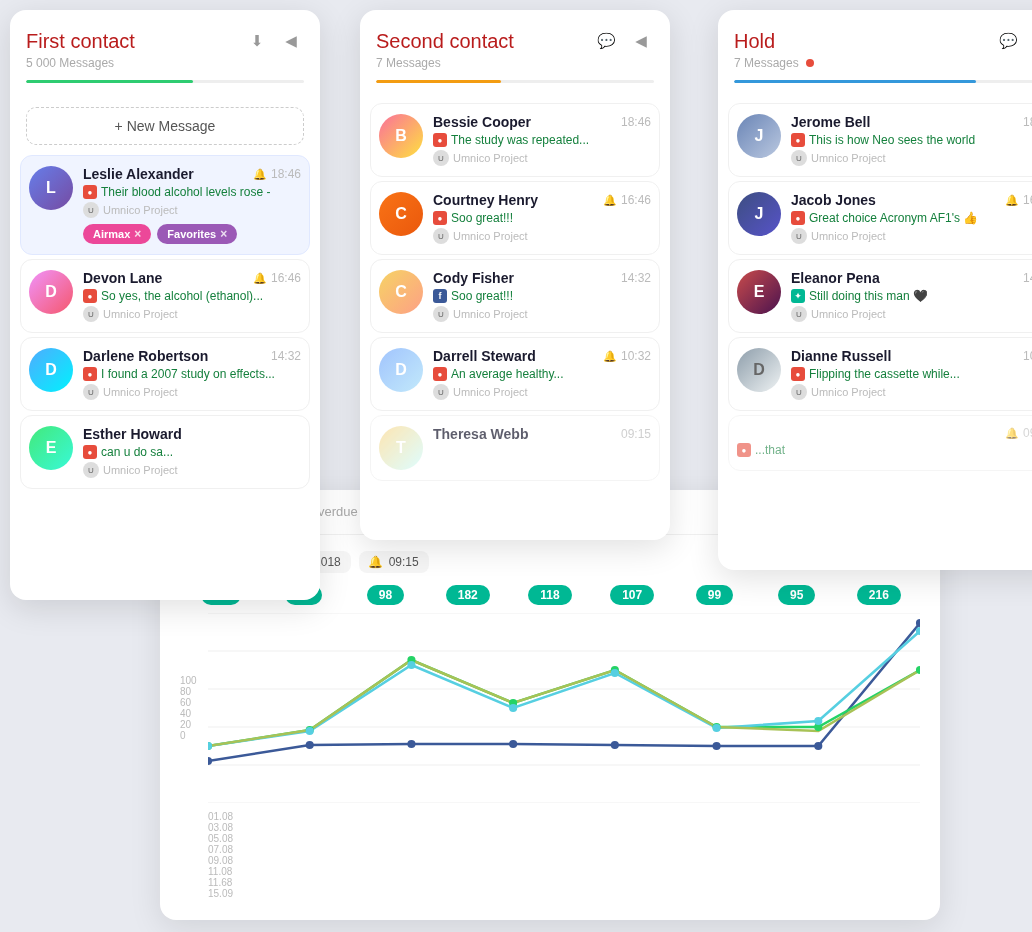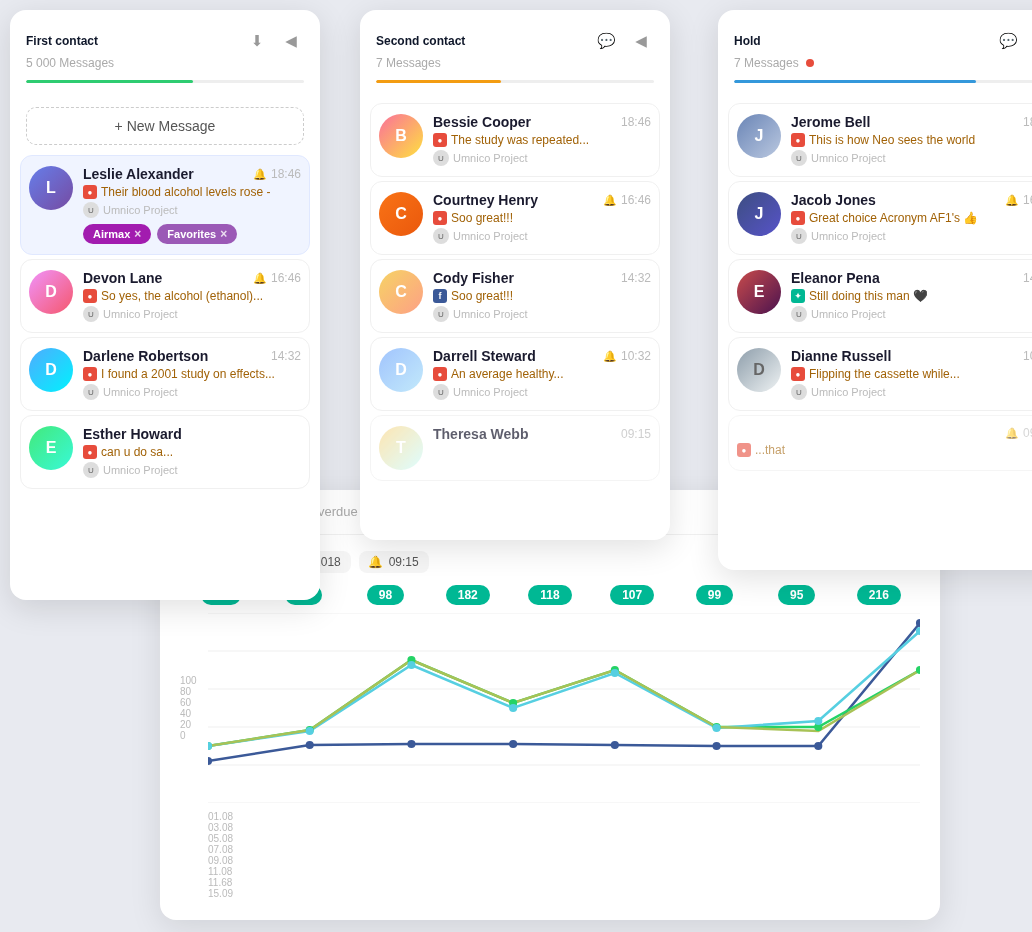--- a/index.html
+++ b/index.html
@@ -74,23 +74,23 @@
     }
 
     .panel-title-row {
       display: flex;
       align-items: center;
       justify-content: space-between;
       margin-bottom: 2px;
     }
 
     .panel-title {
-      font-size: 12px;
-      font-weight: 700;
-      color: #0f172a;
+      font-size: 20px;
+      font-weight: 400;
+      color: #b91c1c;
     }
 
     .panel-icons {
       display: flex;
       gap: 8px;
     }
 
     .icon-btn {
       width: 26px;
       height: 26px;
@@ -221,21 +221,21 @@
       color: #fff;
       flex-shrink: 0;
     }
 
     .ch-red { background: #e74c3c; }
     .ch-blue { background: #3b5998; }
     .ch-teal { background: #00b894; }
 
     .msg-preview {
       font-size: 12px;
-      color: #a16207;
+      color: #15803d;
       white-space: nowrap;
       overflow: hidden;
       text-overflow: ellipsis;
       max-width: 190px;
     }
 
     .msg-project-row {
       display: flex;
       align-items: center;
       gap: 4px;
@@ -269,21 +269,21 @@
       padding: 3px 10px;
       border-radius: 12px;
       font-size: 11px;
       font-weight: 600;
       color: #fff;
       display: flex;
       align-items: center;
       gap: 4px;
     }
 
-    .tag-pink { background: #a21caf; }
+    .tag-pink { background: #ec4899; }
     .tag-purple { background: #9b59b6; }
 
     .tag-close {
       font-size: 12px;
       opacity: 0.8;
       cursor: pointer;
     }
 
     
     .analytics-tabs {
@@ -495,21 +495,21 @@
 
       <div class="msg-item">
         <div class="avatar av-darlene">D</div>
         <div class="msg-content">
           <div class="msg-top-row">
             <span class="msg-name">Darlene Robertson</span>
             <span class="msg-time">14:32</span>
           </div>
           <div class="msg-preview-row">
             <span class="channel-icon ch-red">●</span>
-            <span class="msg-preview">I found a 2001 study on effects...</span>
+            <span class="msg-preview">I found a 2007 study on effects...</span>
           </div>
           <div class="msg-project-row">
             <div class="project-avatar">U</div>
             <span class="project-name">Umnico Project</span>
           </div>
         </div>
       </div>
 
       <div class="msg-item">
         <div class="avatar av-esther">E</div>

